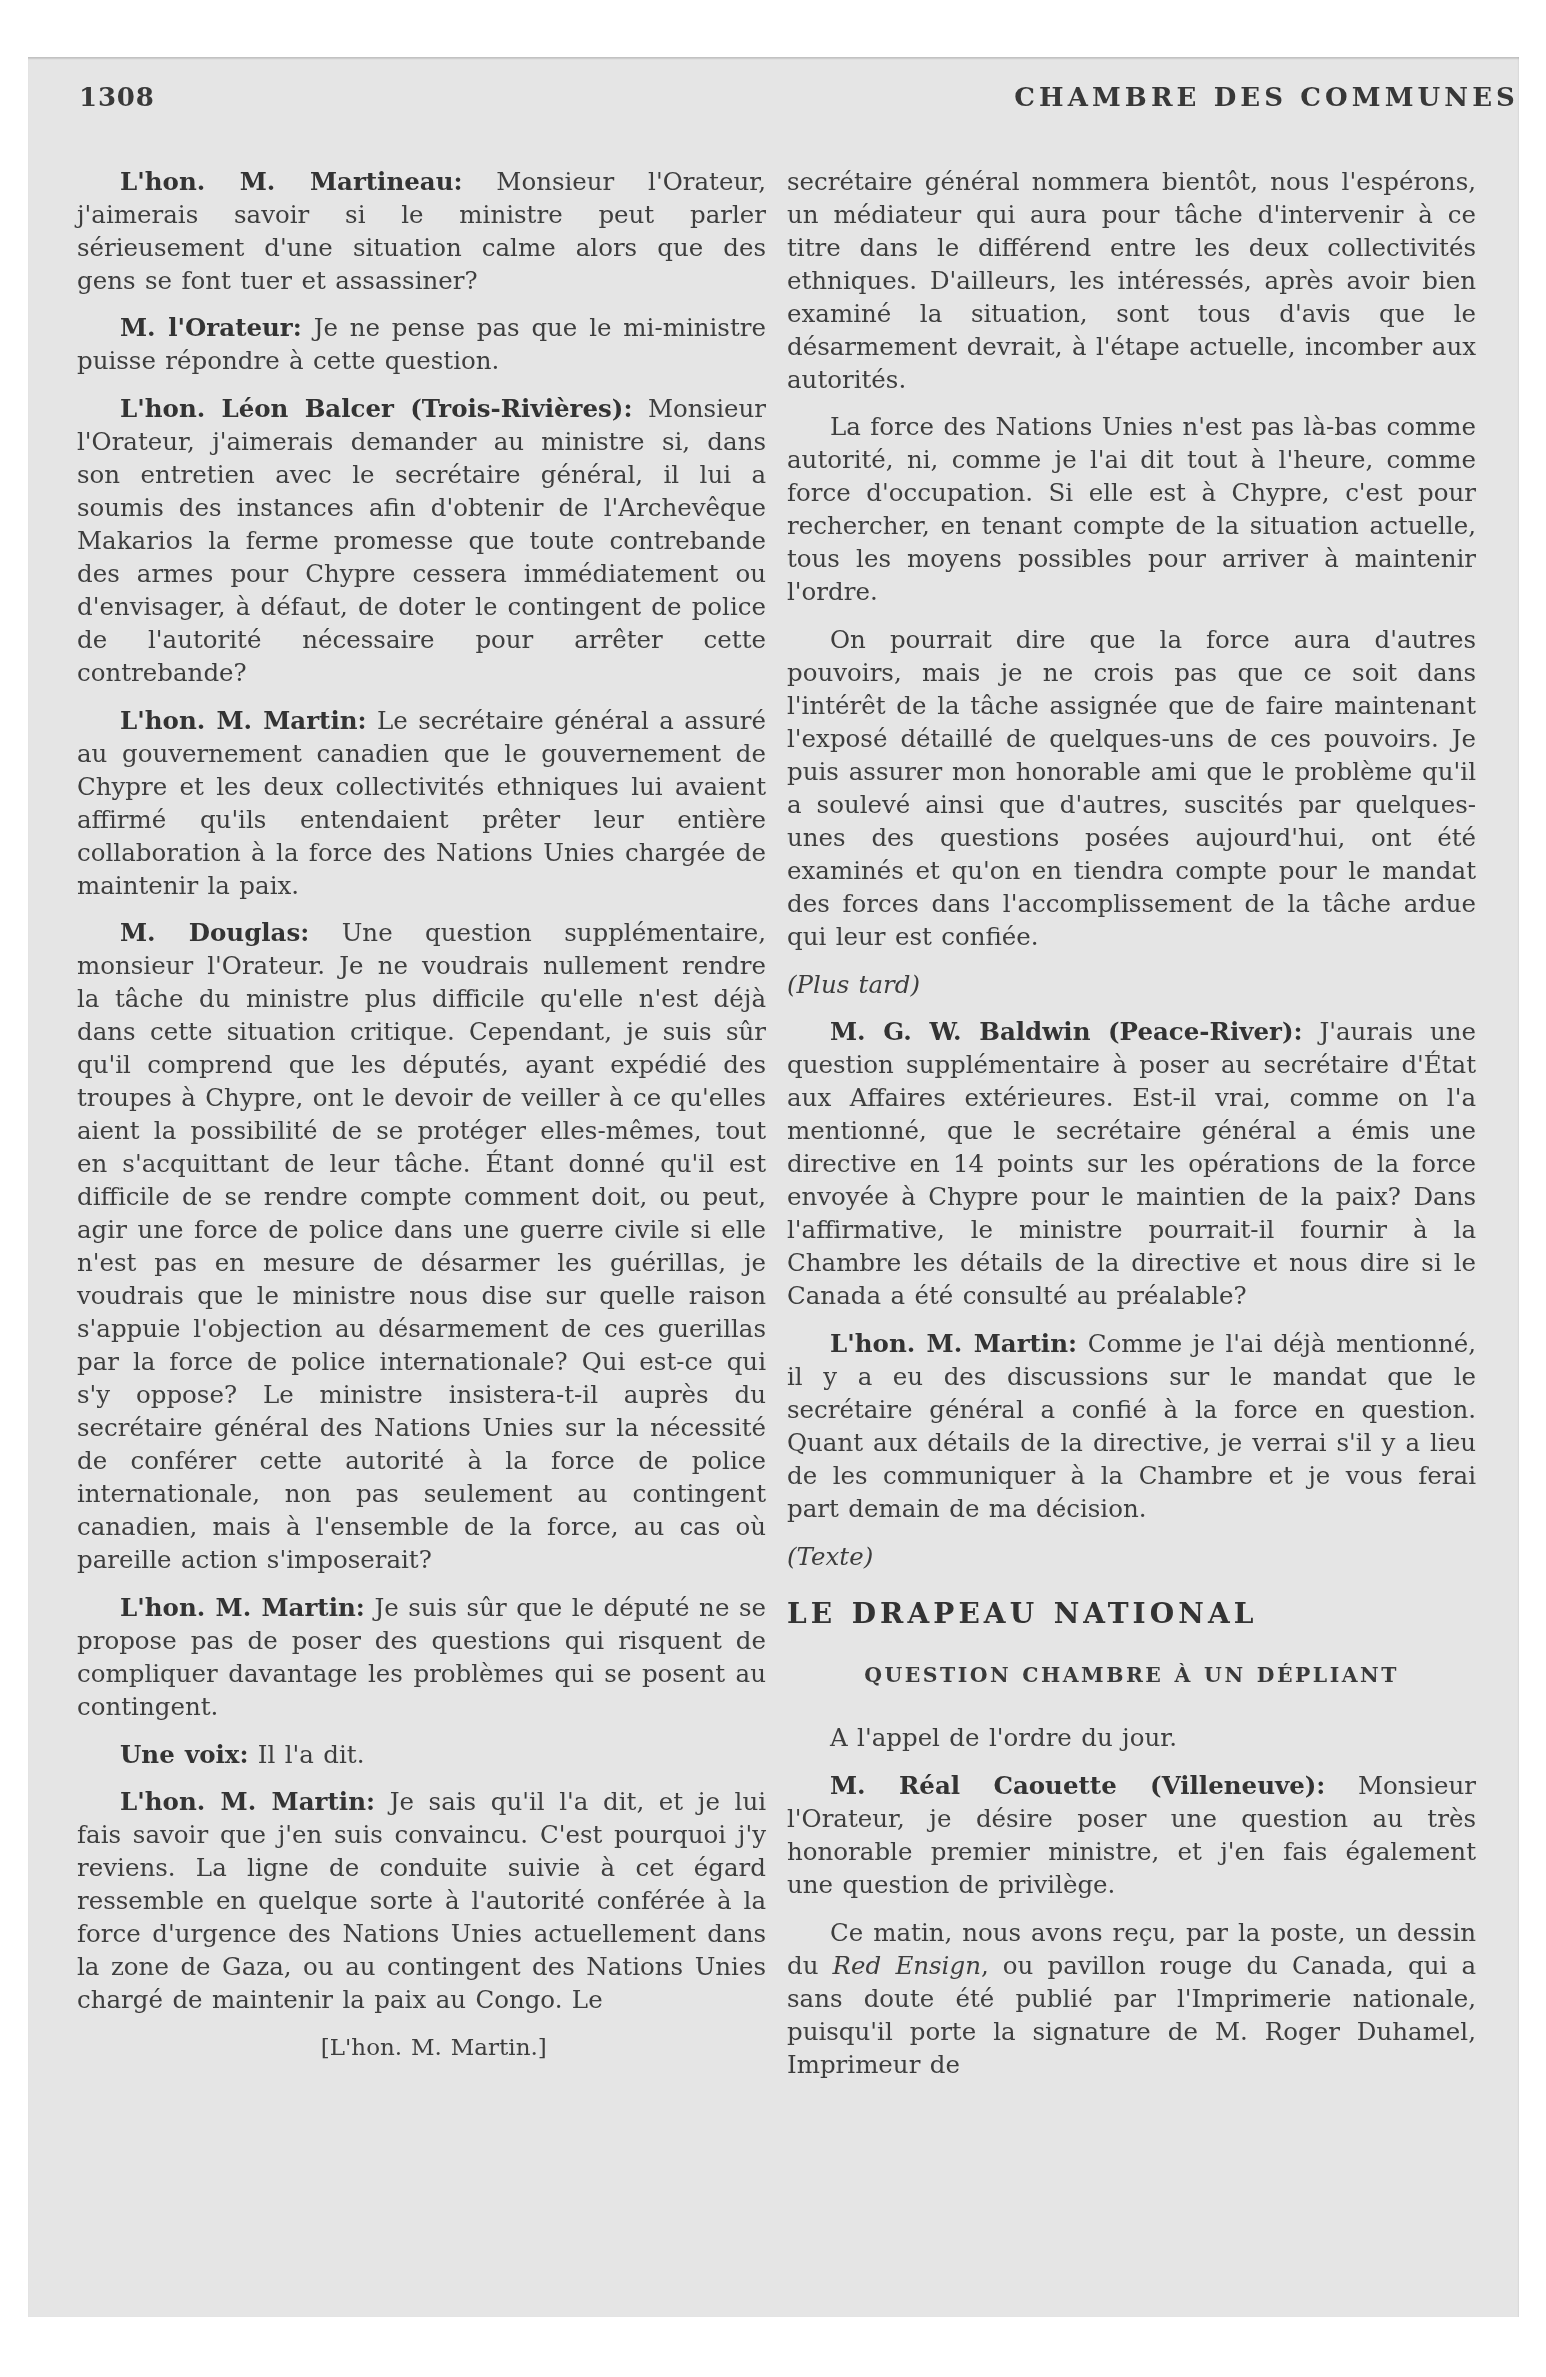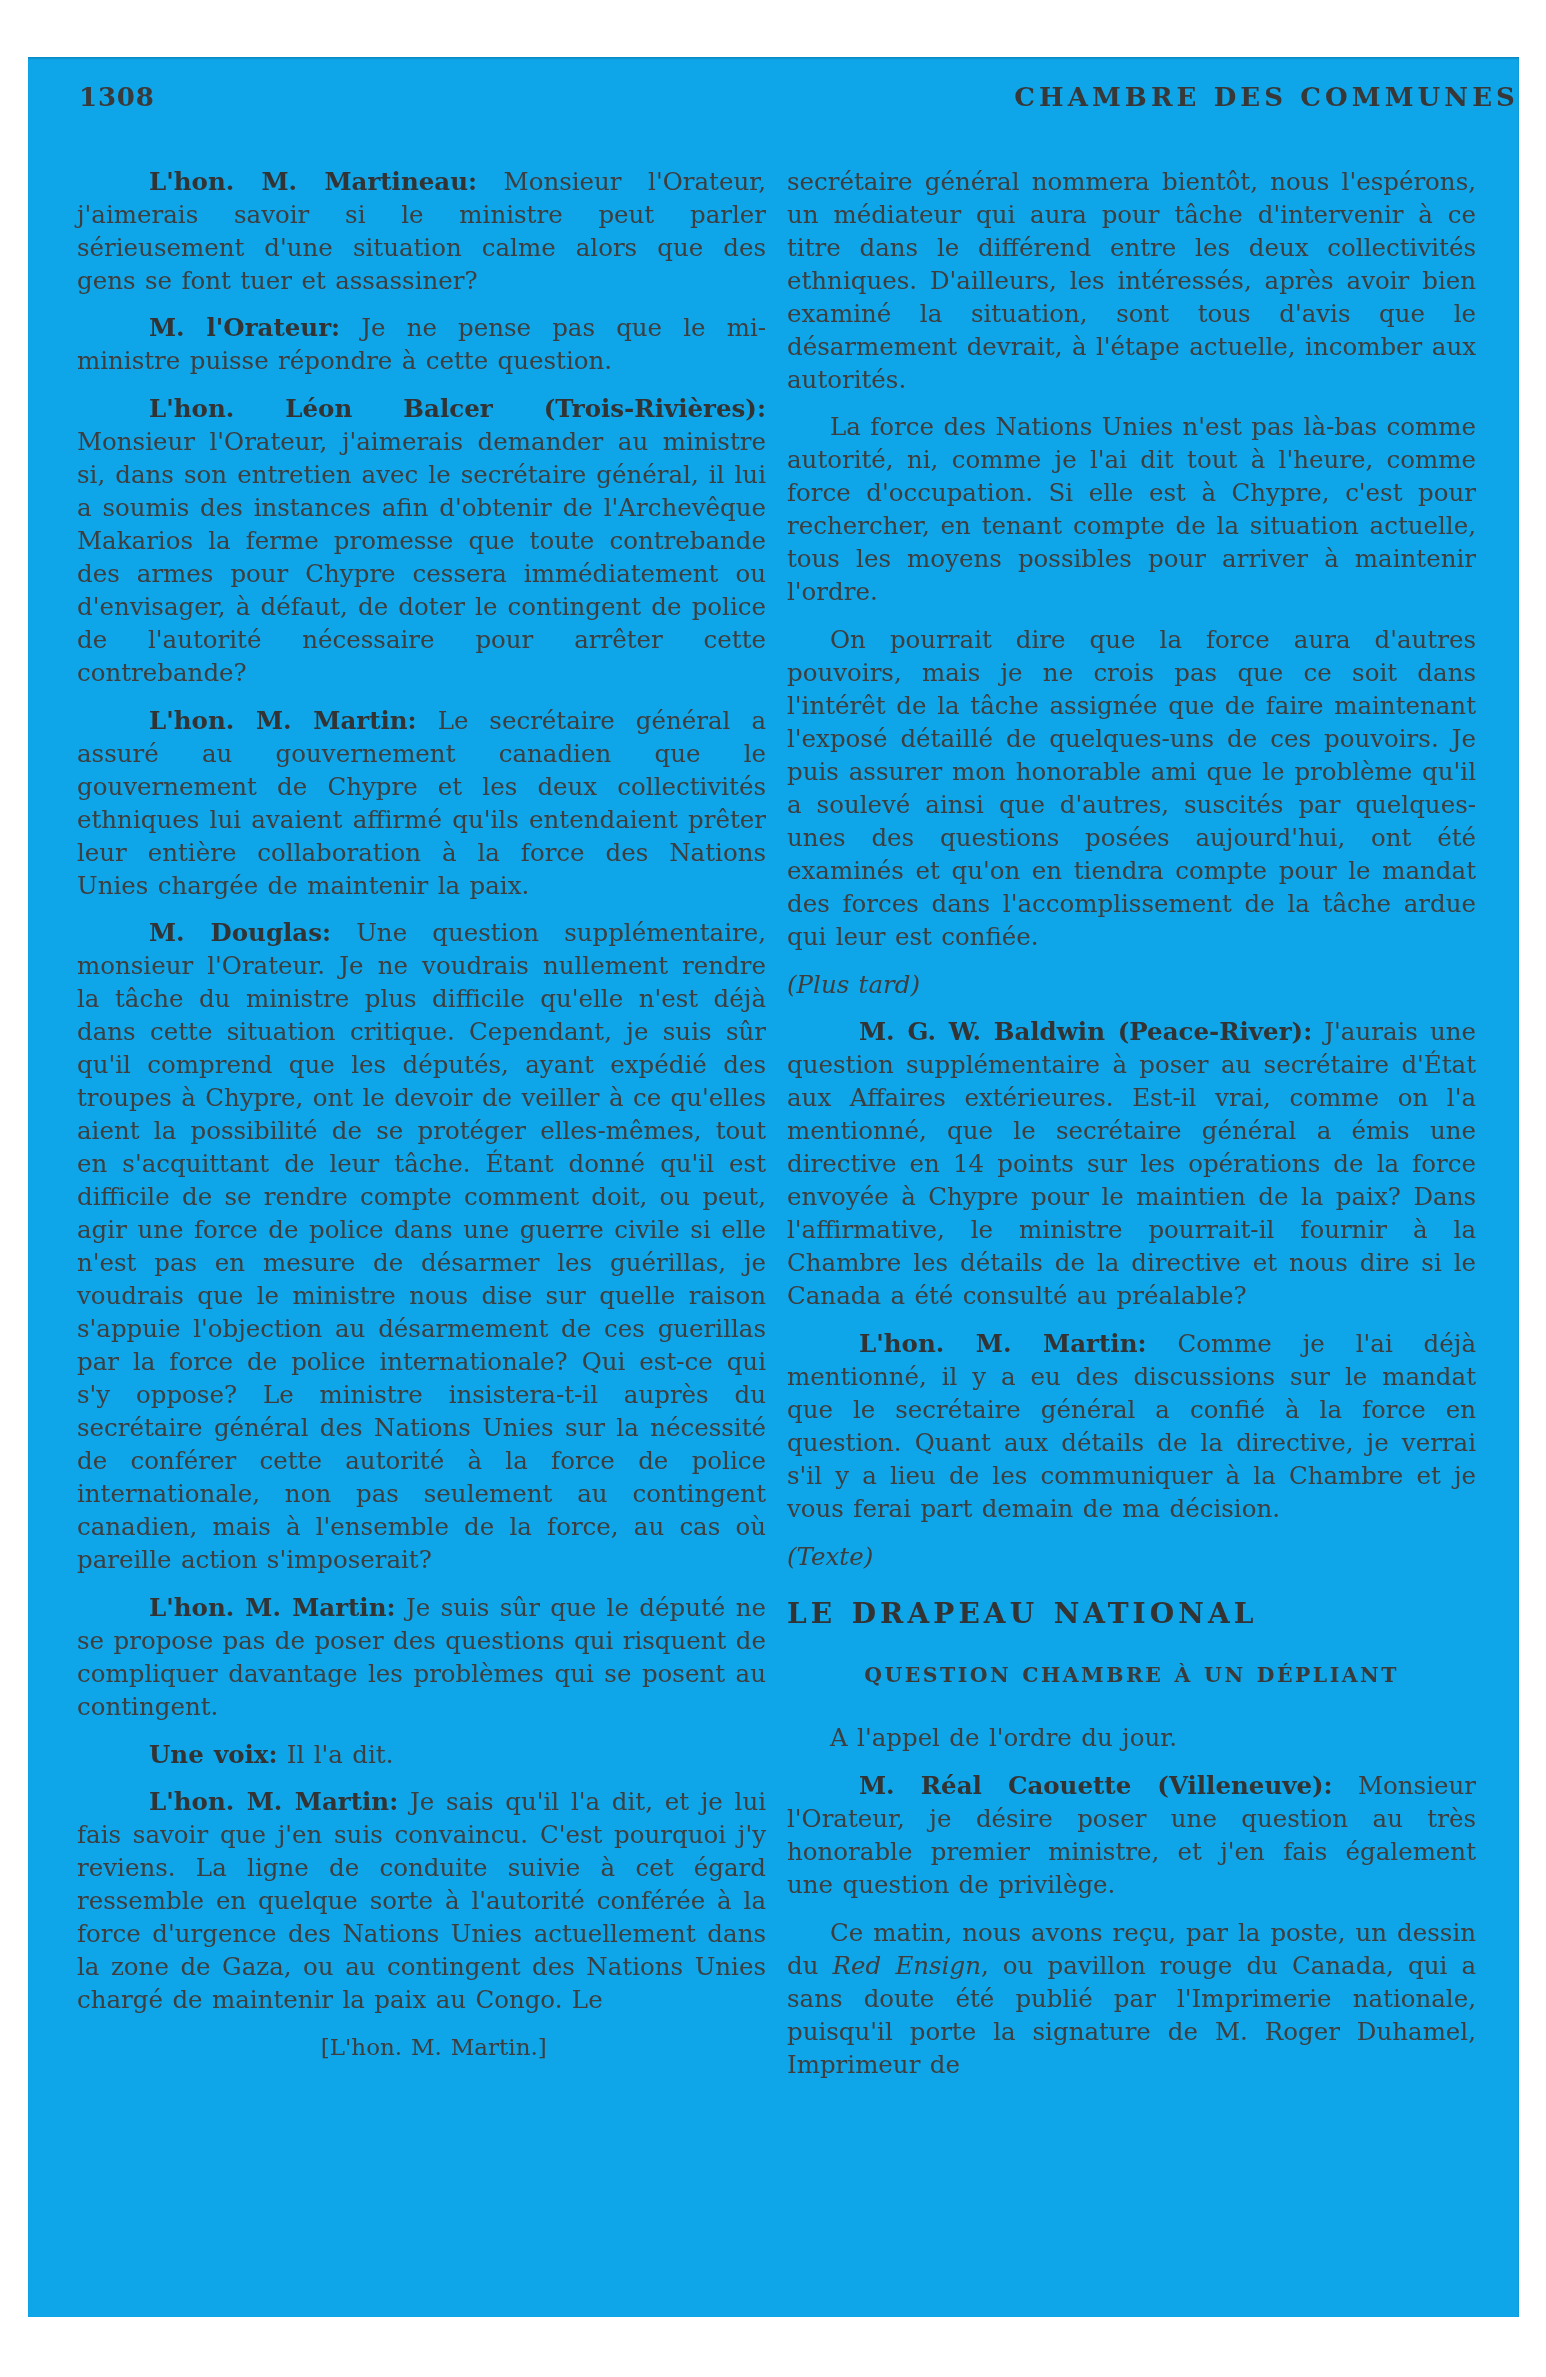--- a/index.html
+++ b/index.html
@@ -2,21 +2,21 @@
 <html style="font-size:13px"><head>
 <meta charset="utf-8">
 <style>
   html,body{margin:0;padding:0;background:#ffffff;}
   body{
     width:1547px;height:2377px;position:relative;
     font-family:"DejaVu Serif","Liberation Serif",serif;
   }
   .page{
     position:absolute;left:28px;top:57px;width:1491px;height:2260px;
-    background:#0ea5e9;
+    background:#e5e5e5;
     box-shadow:inset 0 2.5px 1.6px -0.8px rgba(0,0,0,0.16), inset -1.6px 0 1.6px -0.8px rgba(0,0,0,0.06);
     overflow:hidden;
   }
   .page-header{position:relative;height:36px;margin-top:24.5px;}
   .page-num{
     position:absolute;left:51px;top:0;
     font-weight:bold;font-size:26px;letter-spacing:0.8px;color:#3a3a3a;
   }
   .header-title{
     position:absolute;left:0;right:0;text-align:right;
@@ -27,21 +27,21 @@
     padding:47px 43px 0 49px;
   }
   .col{
     flex:1;min-width:0;
     font-size:24.5px;line-height:33px;color:#3e3e3e;
     text-align:justify;word-spacing:1.6px;
   }
   .col p{margin:0 0 14.7px 0;}
   .indent{text-indent:43px;}
   .noindent{text-indent:0;}
-  .speaker{font-weight:bold;color:#333333;margin-left:29px;}
+  .speaker{font-weight:bold;color:#333333;}
   .stage{font-style:italic;text-align:left;text-indent:0;}
   .italic{font-style:italic;margin-top:11px;}
   .section-title{
     font-weight:bold;font-size:28px;letter-spacing:4.1px;
     color:#333333;margin:24.5px 0 29px 0;
   }
   .section-subtitle{
     text-align:center;font-weight:bold;font-size:20.4px;letter-spacing:2.5px;
     color:#3a3a3a;margin:0 0 29px 0;
   }

